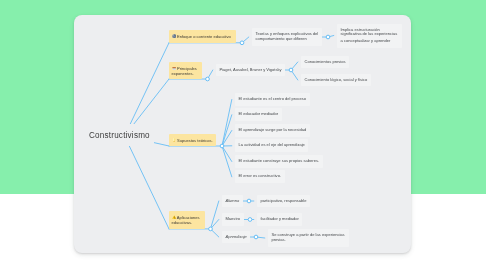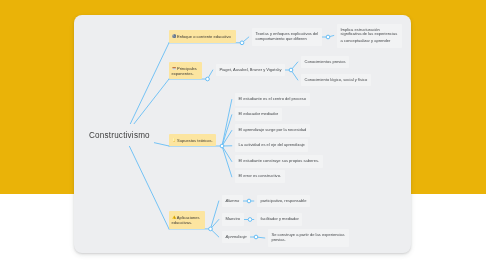--- a/index.html
+++ b/index.html
@@ -1,17 +1,17 @@
 <!DOCTYPE html>
 <html><head>
 <meta charset="utf-8">
 <style>
   html,body{margin:0;padding:0;background:#ffffff;}
   body{width:486px;height:270px;font-family:"Liberation Sans",sans-serif;overflow:hidden;}
-  #stage{position:relative;width:486px;height:194px;background:#eab308;}
+  #stage{position:relative;width:486px;height:194px;background:#86efac;}
   #card{position:absolute;left:74px;top:15px;width:337px;height:238px;background:#edeef0;border-radius:8px;
         box-shadow:0 1px 2px rgba(60,64,67,.16),0 2px 5px rgba(60,64,67,.12);overflow:hidden;}
   #canvas{position:absolute;left:0;top:0;width:337px;height:238px;}
   svg#edges{position:absolute;left:0;top:0;}
   .nd{position:absolute;box-sizing:border-box;white-space:normal;width:max-content;}
   .topic{background:#fce5a0;border-radius:1px;color:#3d3a33;font-size:4.05px;line-height:4.7px;
          padding:4.0px 2.6px;letter-spacing:0;}
   .topic .ic{display:inline-block;width:4.3px;height:4.3px;line-height:4.3px;vertical-align:-0.45px;}
   .topic .ic svg{display:block;}
   .leaf{background:#f2f3f4;border-radius:1px;color:#45484b;font-size:4.05px;line-height:4.7px;

